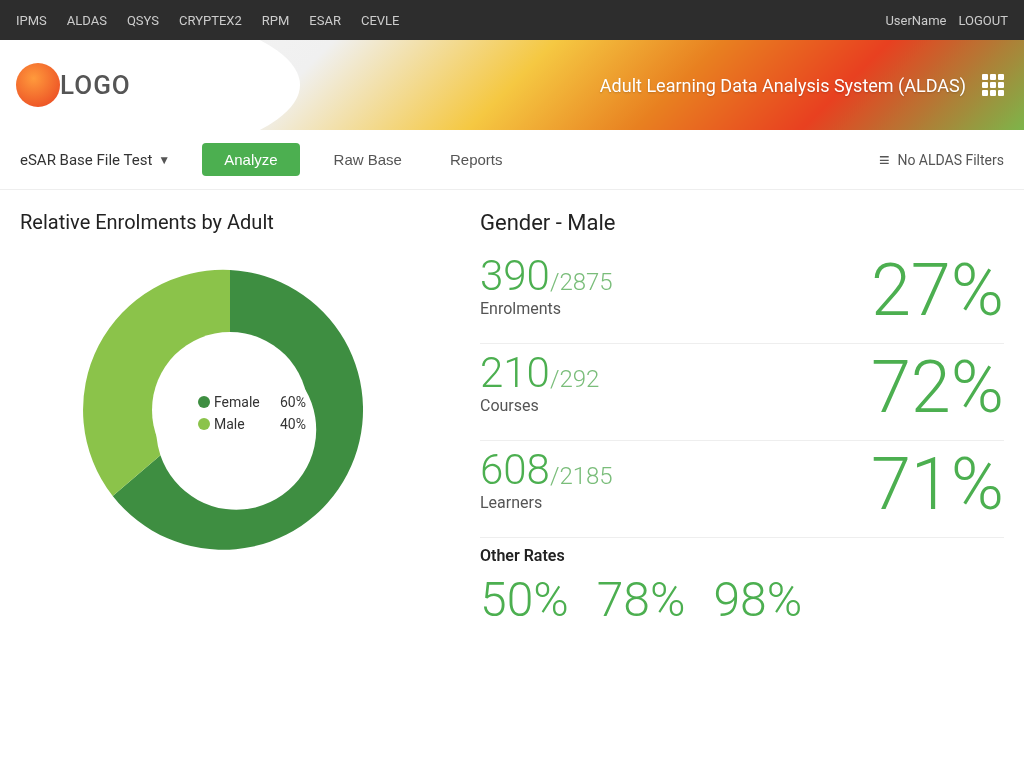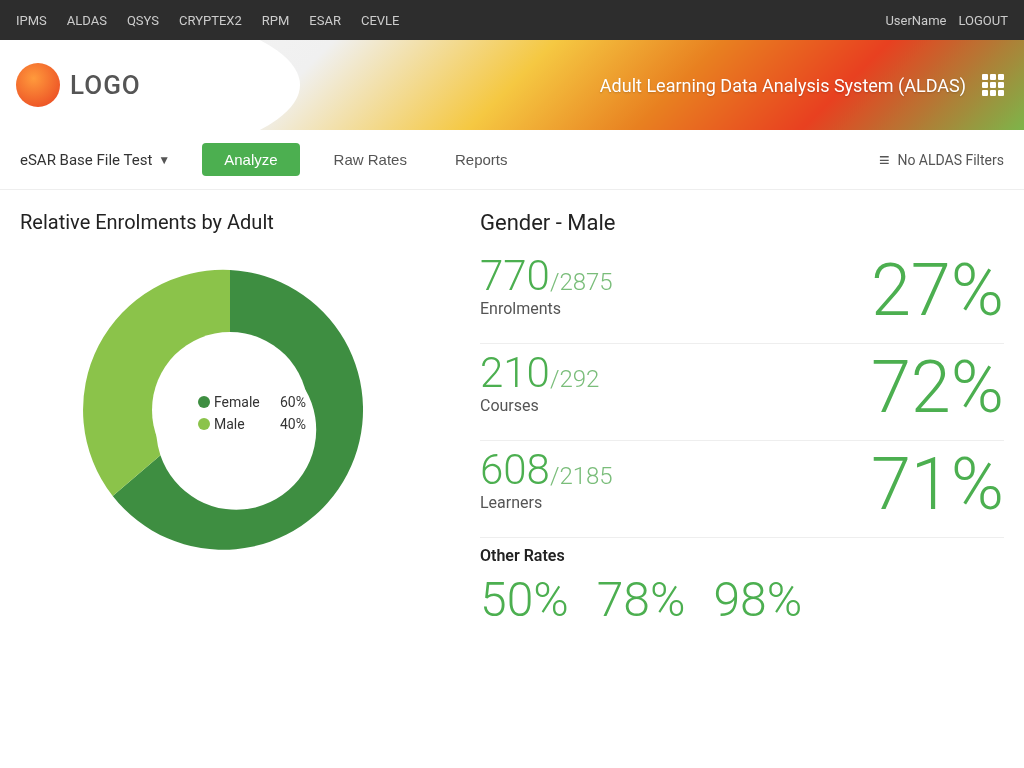--- a/index.html
+++ b/index.html
@@ -39,21 +39,20 @@
       content: '';
       position: absolute;
       left: 0; top: 0; bottom: 0;
       width: 320px;
       background: #fff;
       clip-path: ellipse(300px 100% at 0% 50%);
     }
     .logo-area {
       display: flex;
       align-items: center;
-      gap: 10px;
       position: relative;
       z-index: 2;
       text-align: right;
     }
     .logo-circle {
       width: 44px; height: 44px;
       border-radius: 50%;
       background: radial-gradient(circle at 40% 35%, #ff9a3c, #e84020);
     }
     .logo-text {
@@ -259,21 +258,21 @@
     </div>
   </div>
 </header>
 
 <div class="toolbar">
   <div class="dataset-selector">
     <span>eSAR Base File Test</span>
     <span class="dropdown-arrow">▼</span>
   </div>
   <button class="btn-analyze">Analyze</button>
-  <button class="toolbar-tab">Raw Rates</button>
+  <button class="toolbar-tab">Raw Base</button>
   <button class="toolbar-tab">Reports</button>
   <div class="toolbar-spacer"></div>
   <div class="filter-area">
     <span class="filter-icon">≡</span>
     <span>No ALDAS Filters</span>
   </div>
 </div>
 
 <div class="main-content">
 
@@ -311,21 +310,21 @@
       </svg>
     </div>
   </div>
 
   <div class="stats-section">
     <div class="stats-title">Gender - Male</div>
 
     <div class="stat-row">
       <div class="stat-left">
         <div>
-          <span class="stat-number-main">770</span><span class="stat-number-sub">/2875</span>
+          <span class="stat-number-main">390</span><span class="stat-number-sub">/2875</span>
         </div>
         <div class="stat-label">Enrolments</div>
       </div>
       <div class="stat-percent">27%</div>
     </div>
 
     <hr class="divider">
 
     <div class="stat-row">
       <div class="stat-left">

